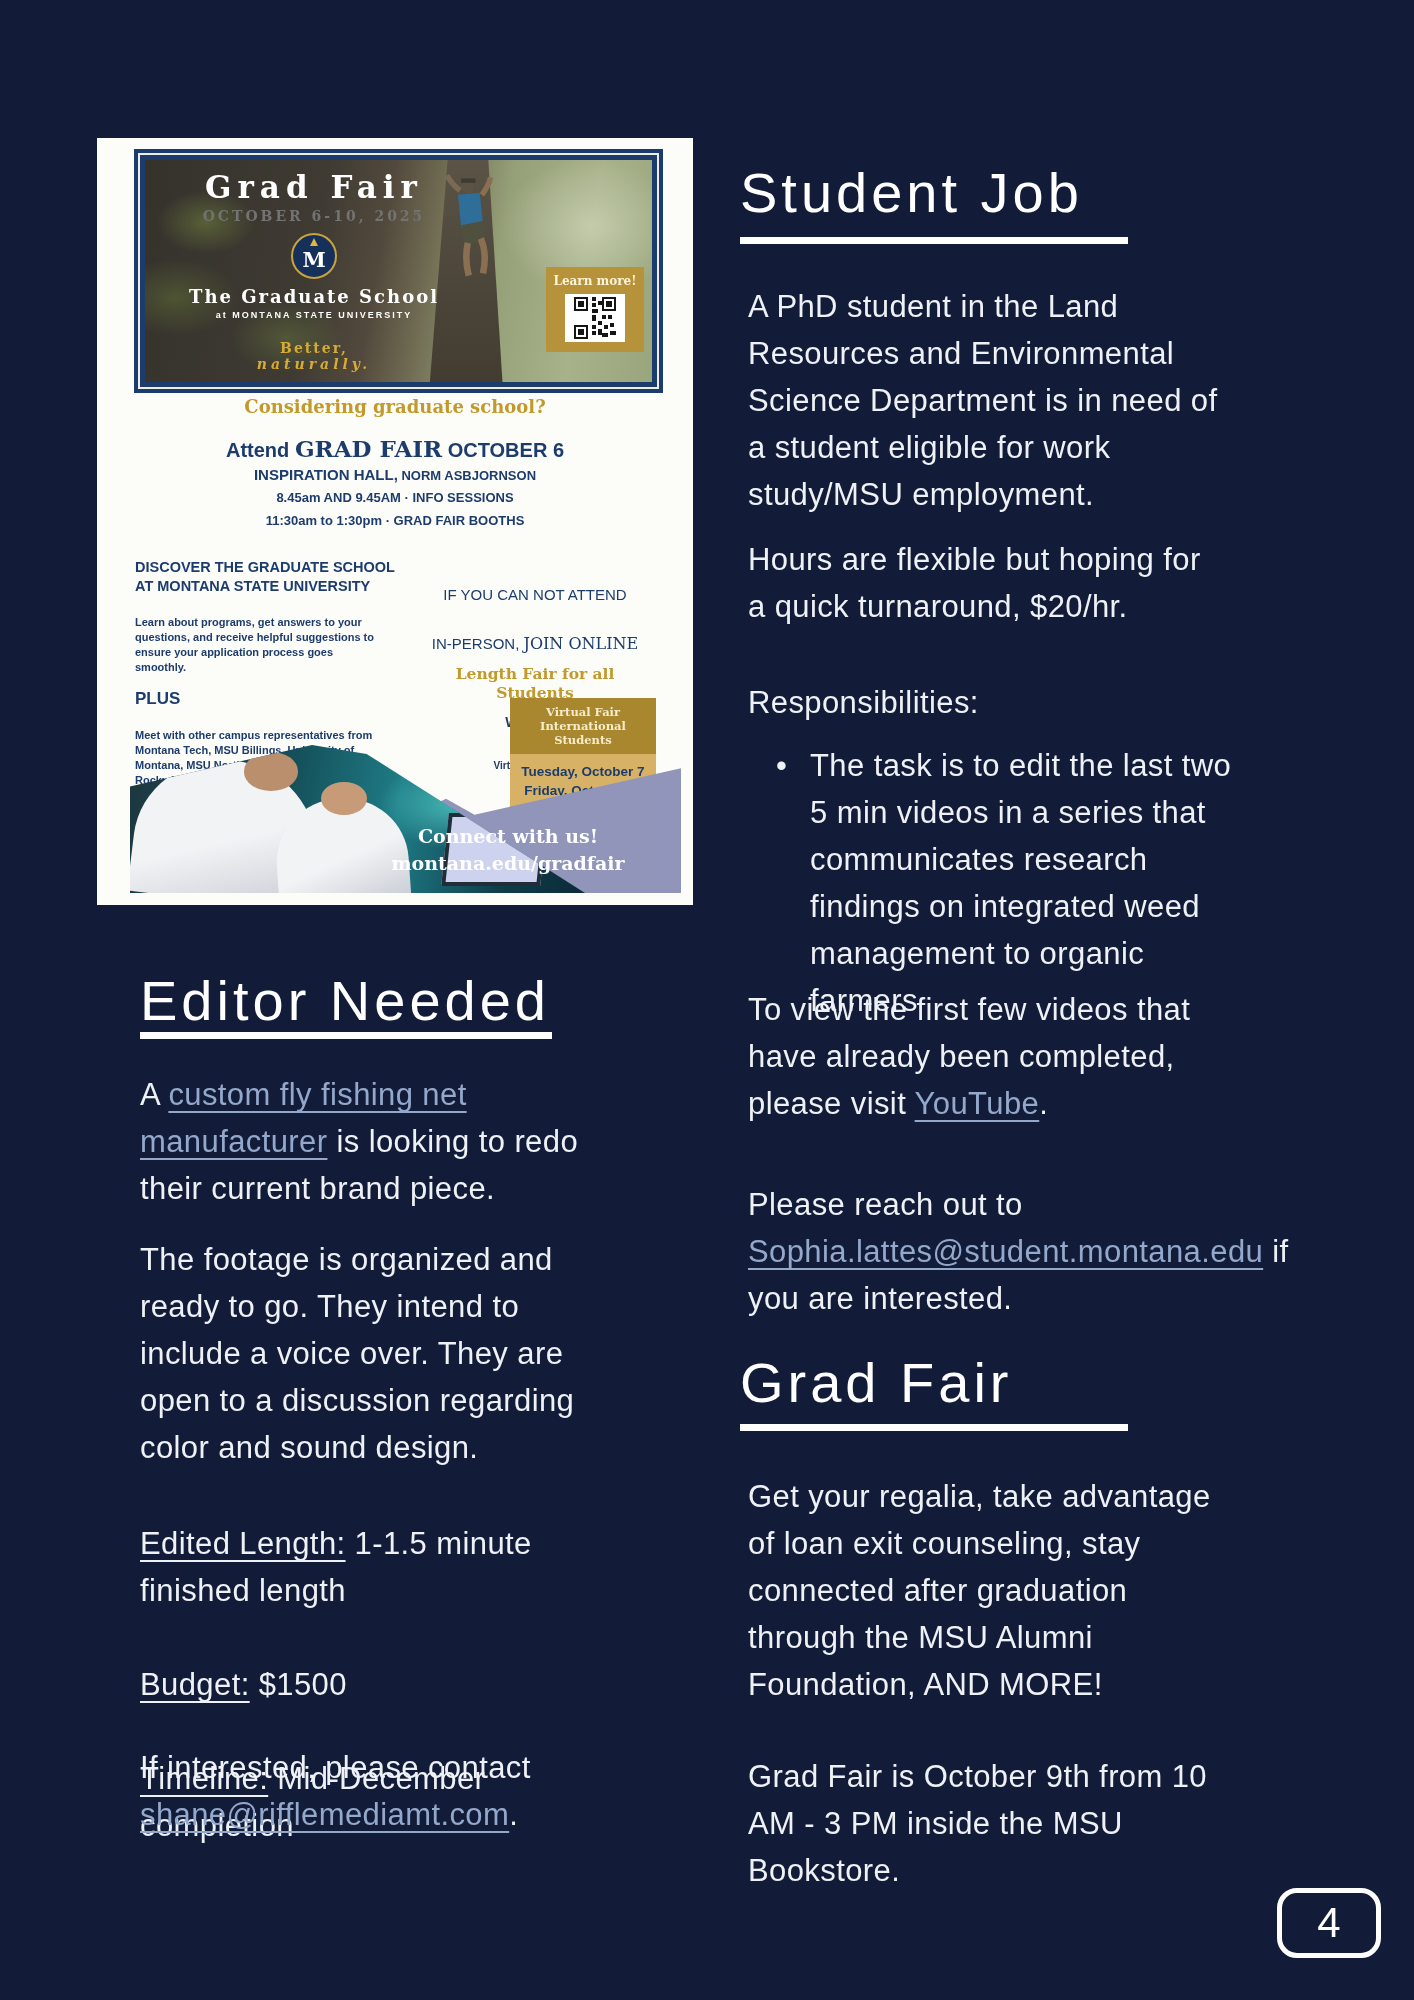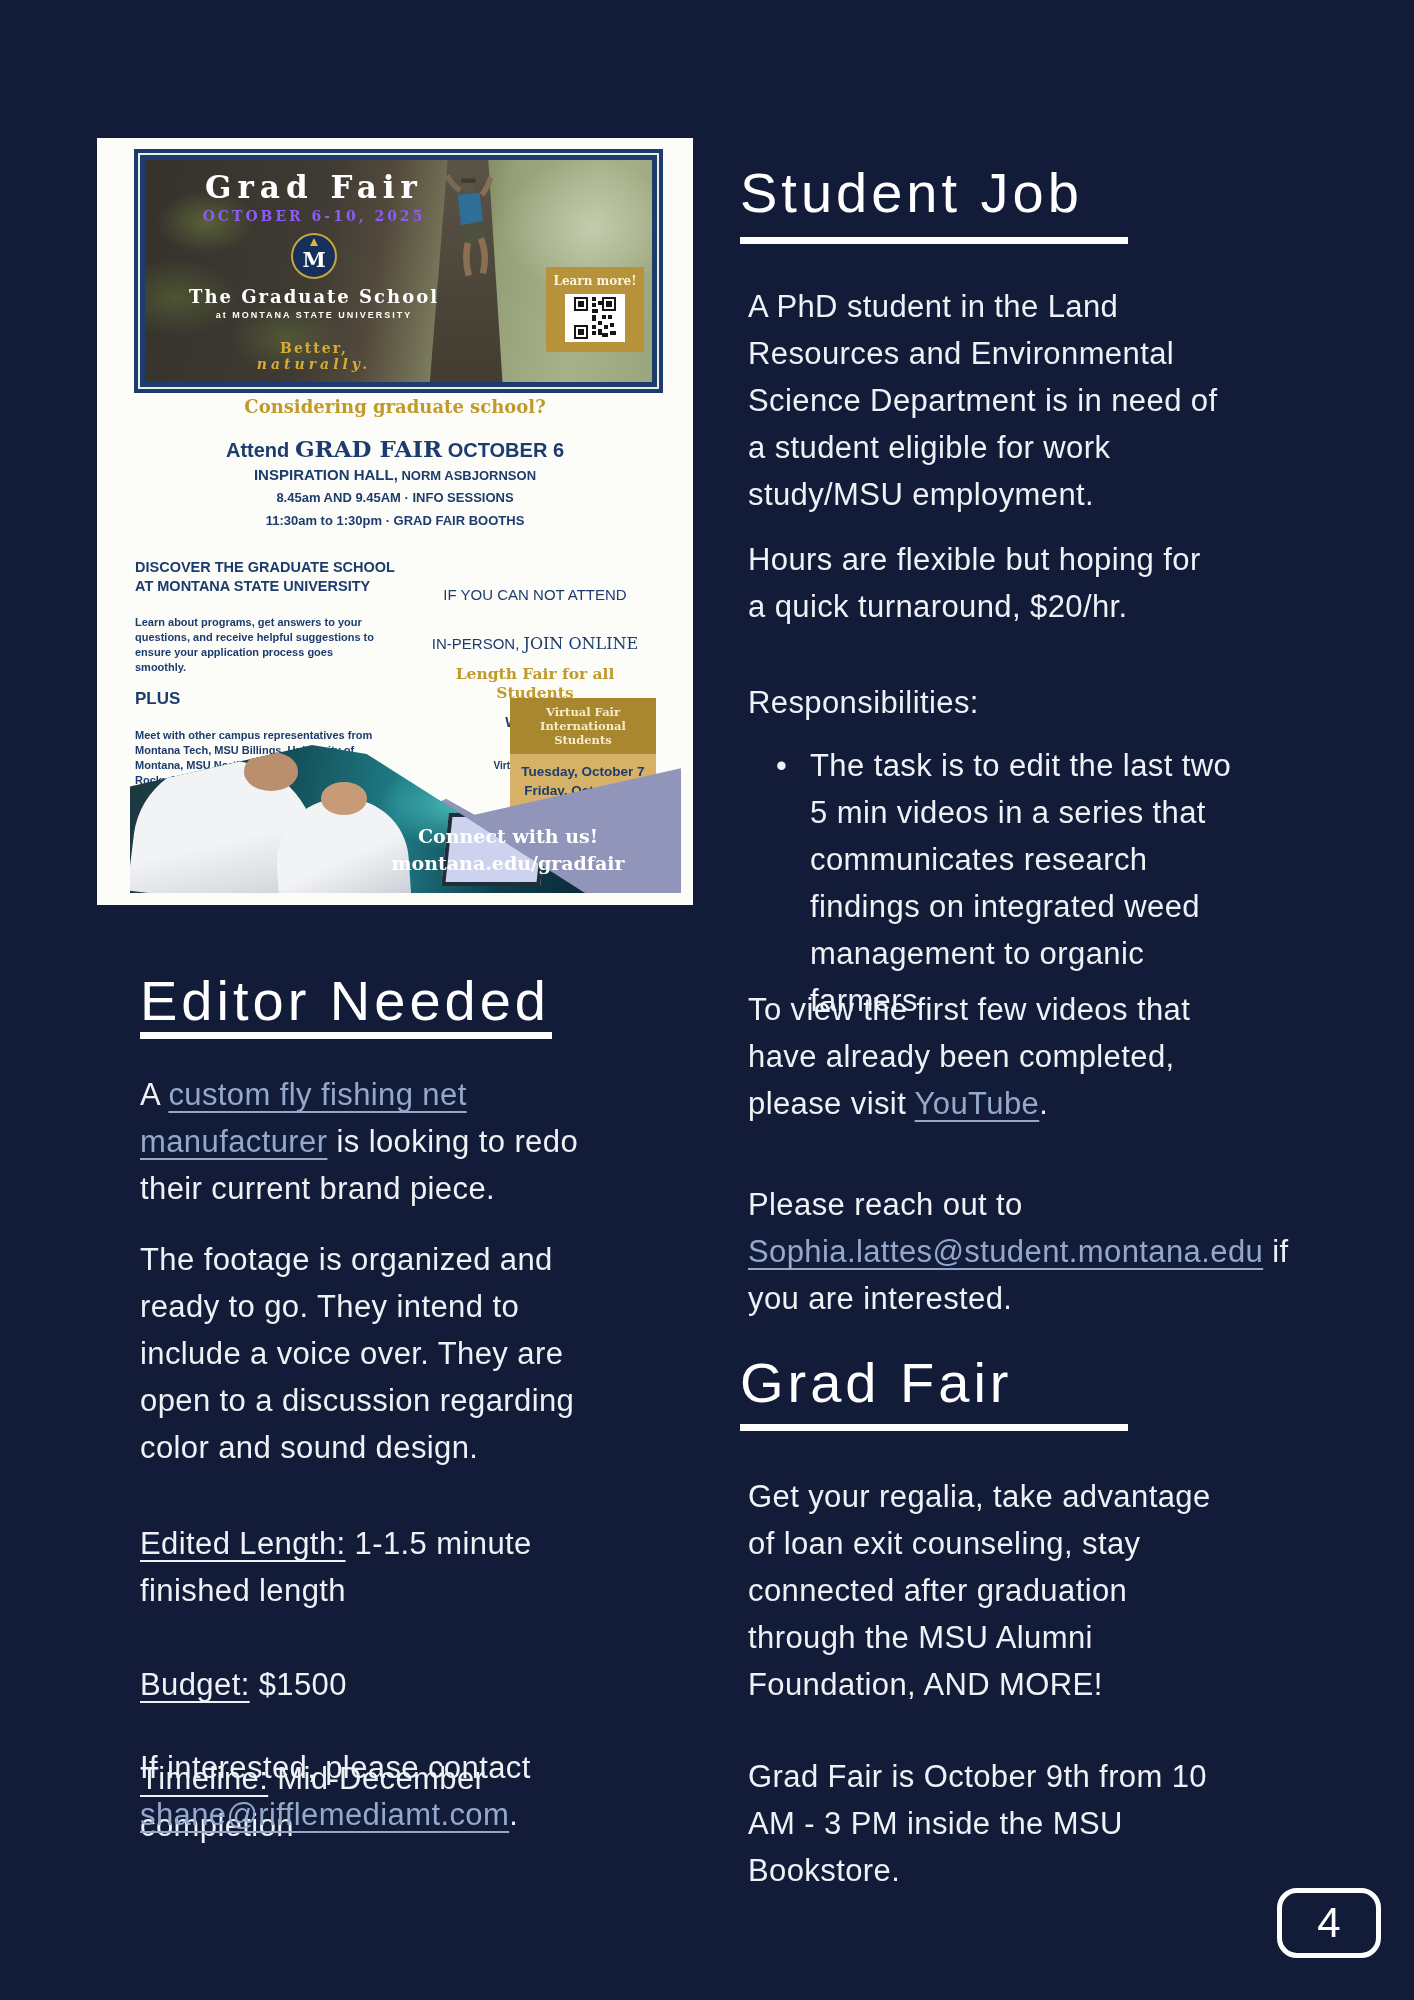--- a/index.html
+++ b/index.html
@@ -17,21 +17,21 @@
        radial-gradient(80px 50px at 28% 80%, rgba(100,115,60,.5), transparent 70%),
        radial-gradient(120px 90px at 88% 30%, rgba(222,228,205,.5), transparent 75%),
        linear-gradient(100deg,#35322c 0%,#3f3b33 34%,#52493c 46%,#6f6b52 55%,#95a078 68%,#a8b28a 84%,#99a57d 100%);}
   .spire{position:absolute;left:55%;top:7px;bottom:7px;width:17%;
        background:linear-gradient(#5a5346,#423c31);
        clip-path:polygon(26% 0,72% 0,88% 100%,6% 100%);}
   .climber{position:absolute;left:57.5%;top:20px;height:120px;width:66px;}
   .header-copy{position:absolute;left:28px;top:16px;width:296px;text-align:center;color:#fff;}
   .gf-title{font-family:"DejaVu Serif",serif;font-weight:bold;font-size:31px;letter-spacing:6px;}
   .gf-dates{margin-top:3px;font-family:"DejaVu Serif",serif;font-weight:bold;font-size:14px;
-       letter-spacing:3px;color:#8b5cf6;}
+       letter-spacing:3px;color:#737373;}
   .logo{width:42px;height:42px;border-radius:50%;background:#16305c;border:2px solid #c9a43c;
        margin:9px auto 7px;position:relative;display:flex;align-items:center;justify-content:center;}
   .flame{position:absolute;top:3px;left:50%;margin-left:-4px;width:8px;height:8px;background:#e3b53a;
        clip-path:polygon(50% 0,100% 100%,0 100%);}
   .logo-m{color:#fff;font-family:"DejaVu Serif",serif;font-weight:bold;font-size:21px;line-height:1;margin-top:6px;}
   .gf-org{font-family:"DejaVu Serif",serif;font-weight:bold;font-size:18px;letter-spacing:2px;}
   .gf-org-sub{font-size:9px;letter-spacing:2px;margin-top:3px;font-weight:bold;}
   .gf-tag1{margin-top:20px;color:#d8ac33;font-family:"DejaVu Serif",serif;font-weight:bold;
        font-size:14px;letter-spacing:2px;}
   .gf-tag2{color:#d8ac33;font-family:"DejaVu Serif",serif;font-style:italic;font-weight:bold;

